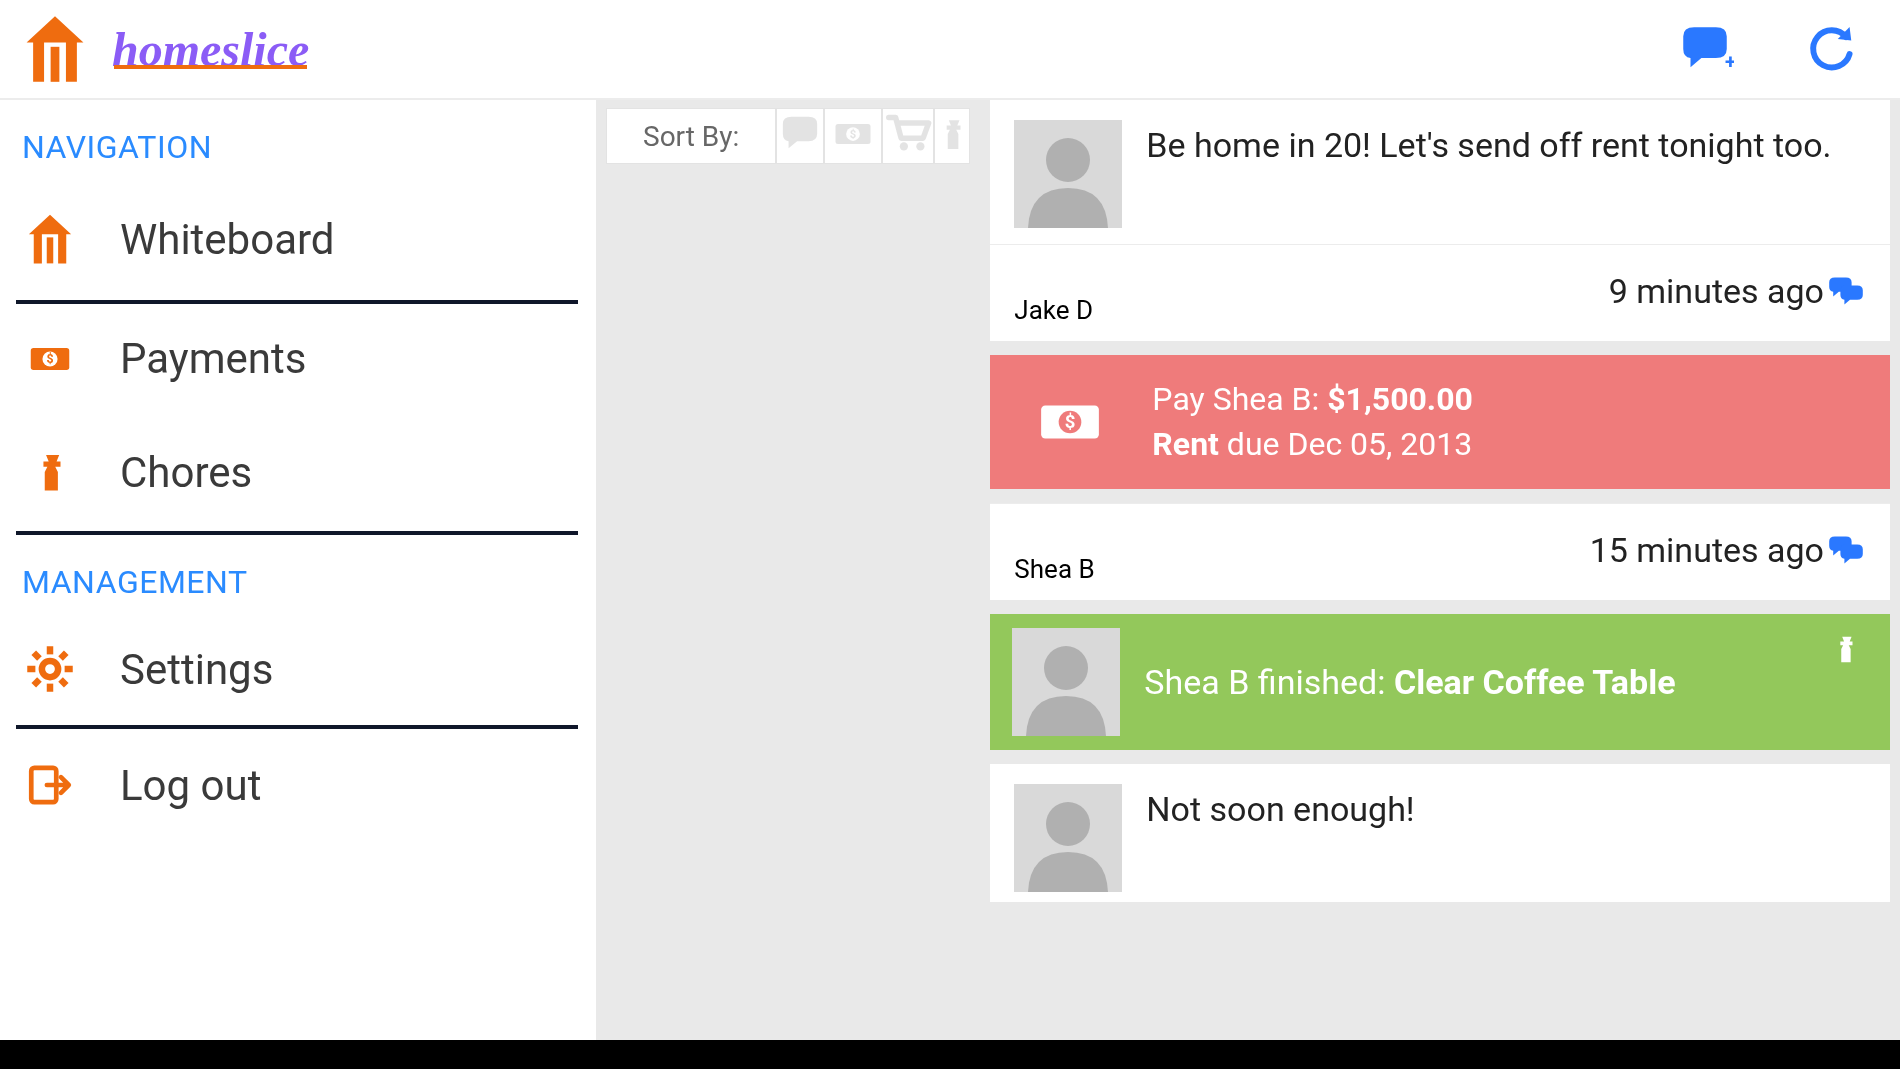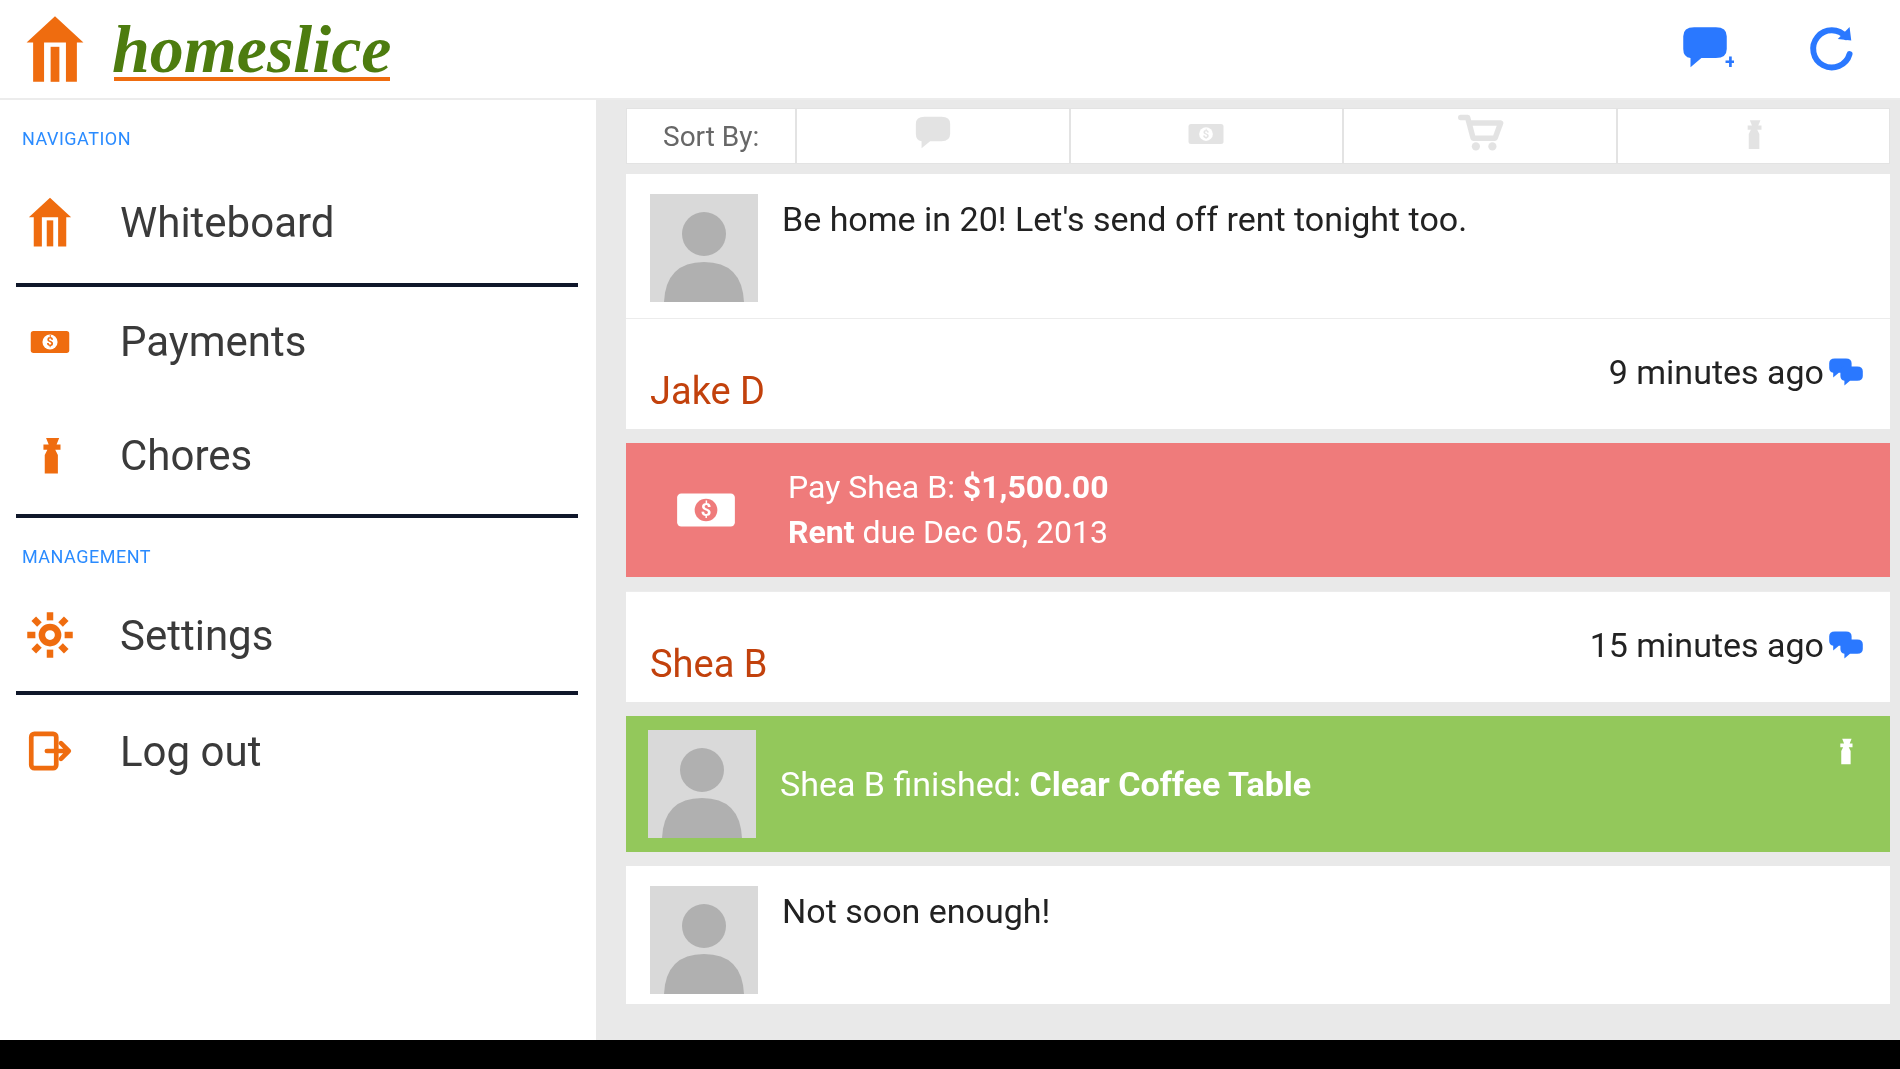--- a/index.html
+++ b/index.html
@@ -4,51 +4,51 @@
 <style>
   * { margin: 0; padding: 0; box-sizing: border-box; font-family: -apple-system, BlinkMacSystemFont, "Segoe UI", Roboto, Helvetica, Arial, sans-serif; }
   body { background: #fff; width: 1900px; height: 1069px; overflow: hidden; }
   .app-frame { width: 1900px; height: 1069px; position: relative; background: #000; }
   .device-viewport { position: absolute; left: 0; top: 0; width: 1900px; height: 1040px; background: #fff; overflow: hidden; }
 
   
   .appbar { height: 100px; display: flex; align-items: center; justify-content: space-between; border-bottom: 2px solid #ececec; padding: 0 40px 0 20px; background: #fff; }
   .logo { display: flex; align-items: center; gap: 14px; }
   .logo-icon svg { width: 70px; height: 88px; display: block; }
-  .logo-text { font-family: "Brush Script MT", "Segoe Script", cursive; font-size: 68px; font-style: italic; font-weight: 700; color: #4d7c0f; position: relative; margin-left: 8px; }
+  .logo-text { font-family: "Brush Script MT", "Segoe Script", cursive; font-size: 48px; font-style: italic; font-weight: 700; color: #8b5cf6; position: relative; margin-left: 8px; }
   .logo-text::after { content: ""; display: block; position: absolute; left: 2px; right: 2px; bottom: 8px; height: 4px; background: #ef6c0f; }
   .appbar-actions { display: flex; align-items: center; gap: 68px; }
   .appbar-actions .icon-btn { width: 58px; height: 58px; display: flex; align-items: center; justify-content: center; cursor: pointer; }
   .appbar-actions svg { display: block; }
 
   
   .body-row { display: flex; height: calc(100% - 100px); }
   .sidebar { width: 596px; padding-left: 16px; padding-right: 18px; background: #fff; }
-  .section-label { color: #2a8bff; font-size: 18px; letter-spacing: 0.5px; padding: 28px 6px 12px 6px; }
+  .section-label { color: #2a8bff; font-size: 32px; letter-spacing: 0.5px; padding: 28px 6px 12px 6px; }
   .nav-item { display: flex; align-items: center; gap: 40px; padding: 30px 4px; border-bottom: 4px solid #0f172a; cursor: pointer; }
   .nav-item:last-child { border-bottom: none; }
   .nav-icon { width: 60px; display: flex; justify-content: center; }
   .nav-icon svg { display: block; }
   .nav-label { font-size: 42px; color: #3a3a3a; }
 
-  .main { flex: 1; background: #e9e9e9; display: flex; flex-direction: column; padding-left: 20px; }
+  .main { flex: 1; background: #e9e9e9; display: flex; flex-direction: row; }
 
   .sortbar { display: flex; align-items: stretch; background: #fff; margin: 8px 10px 10px 10px; height: 56px; border: 1px solid #e3e3e3; }
   .sortbar .sort-label { display: flex; align-items: center; padding: 0 36px; color: #676767; font-size: 28px; }
   .sort-seg { flex: 1; border-left: 2px solid #e3e3e3; display: flex; align-items: center; justify-content: center; cursor: pointer; }
   .sort-seg svg { opacity: 0.2; }
 
   .feed { flex: 1; overflow: hidden; }
   .card { margin: 0 10px 14px 10px; background: #fff; }
   .card.plain .top { display: flex; padding: 20px 24px 10px 24px; gap: 24px; }
   .avatar { width: 108px; height: 108px; background: #ccc; display: flex; align-items: center; justify-content: center; flex-shrink: 0; }
   .avatar svg { width: 108px; height: 108px; }
   .msg-text { font-size: 34px; color: #222; line-height: 1.25; padding-top: 4px; }
   .card.plain .bottom { display: flex; align-items: center; justify-content: space-between; padding: 12px 24px 16px 24px; border-top: 1px solid #ececec; margin-top: 6px; }
-  .author { font-size: 38px; color: #c2410c; margin-top: 38px; }
+  .author { font-size: 26px; color: #000000; margin-top: 38px; }
   .time-wrap { display: flex; align-items: center; gap: 2px; }
   .time { font-size: 34px; color: #222; }
   .time-wrap svg { display: block; }
 
   .card.payment { display: flex; align-items: center; gap: 28px; padding: 22px 26px; background: #ef7b7b; color: #fff; }
   .card.payment .pay-icon { width: 108px; height: 66px; display: flex; align-items: center; justify-content: center; }
   .card.payment .pay-lines { font-size: 32px; line-height: 1.4; }
   .card.payment .pay-lines .amount { font-weight: 700; }
   .card.payment .pay-lines .strong { font-weight: 700; }
 

